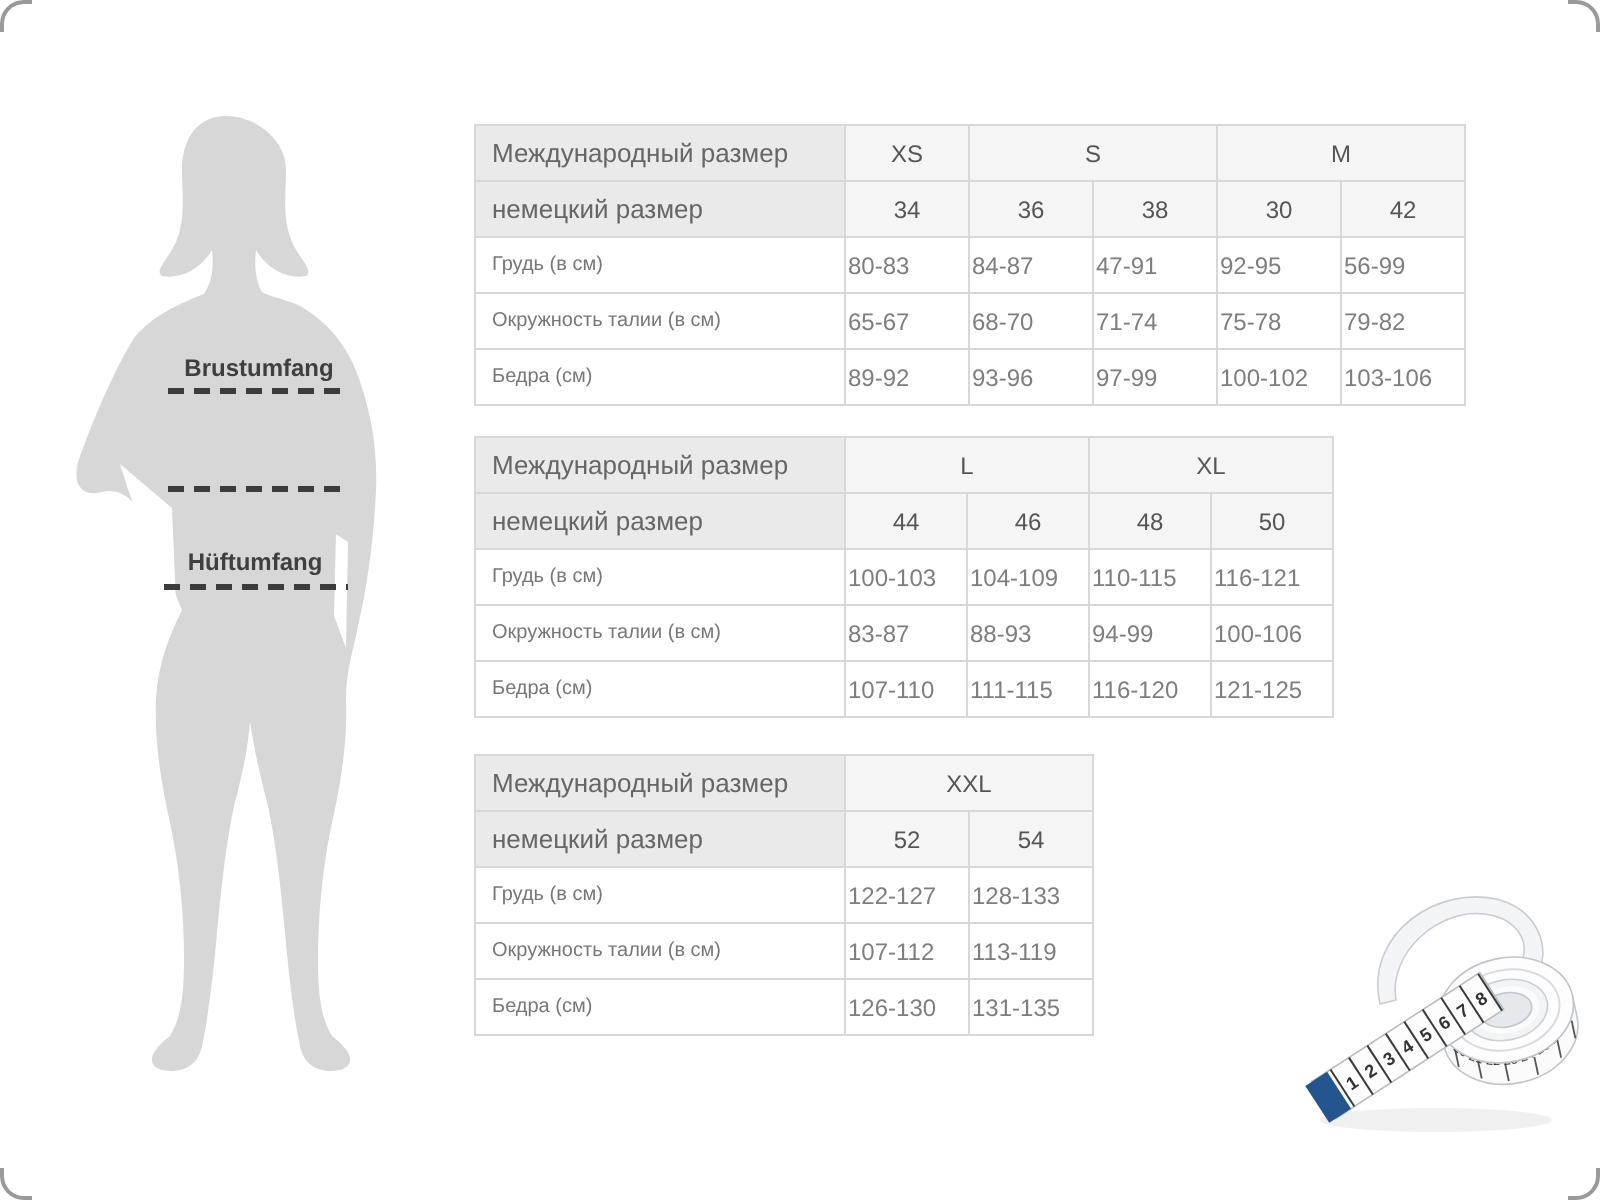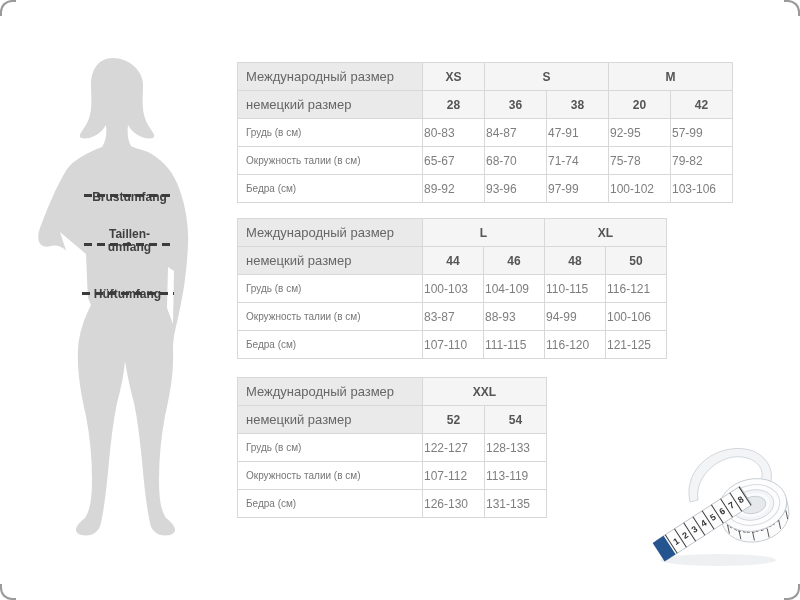--- a/index.html
+++ b/index.html
@@ -11,33 +11,33 @@
   .corner{position:absolute;width:14px;height:14px;border:2px solid #9a9a9a;pointer-events:none;}
   .corner.tl{left:0;top:0;border-right:none;border-bottom:none;border-top-left-radius:12px;}
   .corner.tr{right:0;top:0;border-left:none;border-bottom:none;border-top-right-radius:12px;}
   .corner.bl{left:0;bottom:0;border-right:none;border-top:none;border-bottom-left-radius:12px;}
   .corner.br{right:0;bottom:0;border-left:none;border-top:none;border-bottom-right-radius:12px;}
 
   
   .sizetable{position:absolute;border-collapse:collapse;table-layout:fixed;background:#fff;}
   .sizetable th,.sizetable td{border:1px solid #d8d8d8;height:25px;overflow:hidden;white-space:nowrap;}
   th.lbl{background:#eaeaea;color:#666;font-weight:normal;font-size:13px;text-align:left;padding:0 8px;}
-  th.sz{background:#f5f5f5;color:#555;font-size:12px;font-weight:bold;text-align:center;}
+  th.sz{background:#f5f5f5;color:#555;font-size:12px;font-weight:normal;text-align:center;}
   td.mlabel{color:#777;font-size:10px;text-align:left;padding:0 8px;}
   td.val{color:#7e7e7e;font-size:12px;}
   .t1{left:237px;top:62px;}
   .t2{left:237px;top:218px;}
   .t3{left:237px;top:377px;}
   col.c-label{width:185px;}
   .t1 col.c-v{width:62px;}
   .t2 col.c-v{width:61px;}
   .t3 col.c-v{width:62px;}
 
   
-  .fig-label{position:absolute;font-size:12px;font-weight:bold;color:#3f3f3f;text-align:center;line-height:13px;margin-top:13px;}
+  .fig-label{position:absolute;font-size:12px;font-weight:bold;color:#3f3f3f;text-align:center;line-height:13px;}
   .dash{position:absolute;height:3px;background:repeating-linear-gradient(to right,#3c3c3c 0 8px,transparent 8px 13px);}
   .silhouette-svg{position:absolute;left:28px;top:52px;}
   .tape-svg{position:absolute;left:638px;top:438px;}
 </style>
 </head>
 <body>
 
 <div class="canvas">
 
   <div class="corner tl"></div>
@@ -61,24 +61,20 @@
       C143,117 132,106 120,100 C112,97 106,96 103,94 C100,89 99,81 100,73
       C105,82 116,88 125,86 C129,83 122,78 118,69 C113,57 115,45 115,33
       C115,17 99,6 85,6 Z"></path>
     <path fill="#ffffff" d="M32,180 L58,202 L60,250 C50,232 40,206 32,180 Z"></path>
     <path fill="#ffffff" d="M140,215 L146,219 L145,272 L139,256 Z"></path>
   </svg>
 
   <div class="fig-label" style="left:82px;top:178px;width:95px;">Brustumfang</div>
   <div class="dash" style="left:84px;top:194px;width:90px;"></div>
 
-  <div class="fig-label" style="left:82px;top:215px;width:95px;">
-    <span>Taillen-</span><br>
-    <span>umfang</span>
-  </div>
   <div class="dash" style="left:84px;top:243px;width:90px;"></div>
 
   <div class="fig-label" style="left:80px;top:275px;width:95px;">Hüftumfang</div>
   <div class="dash" style="left:82px;top:292px;width:92px;"></div>
 
   <table class="sizetable t1">
     <colgroup>
         <col class="c-label">
         <col class="c-v">
         <col class="c-v">
@@ -88,33 +84,33 @@
       </colgroup>
     <tbody>
         <tr>
       <th class="lbl">Международный размер</th>
       <th class="sz">XS</th>
       <th class="sz" colspan="2">S</th>
       <th class="sz" colspan="2">M</th>
     </tr>
     <tr>
       <th class="lbl">немецкий размер</th>
-      <th class="sz">28</th>
+      <th class="sz">34</th>
       <th class="sz">36</th>
       <th class="sz">38</th>
-      <th class="sz">20</th>
+      <th class="sz">30</th>
       <th class="sz">42</th>
     </tr>
     <tr>
       <td class="mlabel">Грудь (в см)</td>
       <td class="val">80-83</td>
       <td class="val">84-87</td>
       <td class="val">47-91</td>
       <td class="val">92-95</td>
-      <td class="val">57-99</td>
+      <td class="val">56-99</td>
     </tr>
     <tr>
       <td class="mlabel">Окружность талии (в см)</td>
       <td class="val">65-67</td>
       <td class="val">68-70</td>
       <td class="val">71-74</td>
       <td class="val">75-78</td>
       <td class="val">79-82</td>
     </tr>
     <tr>

